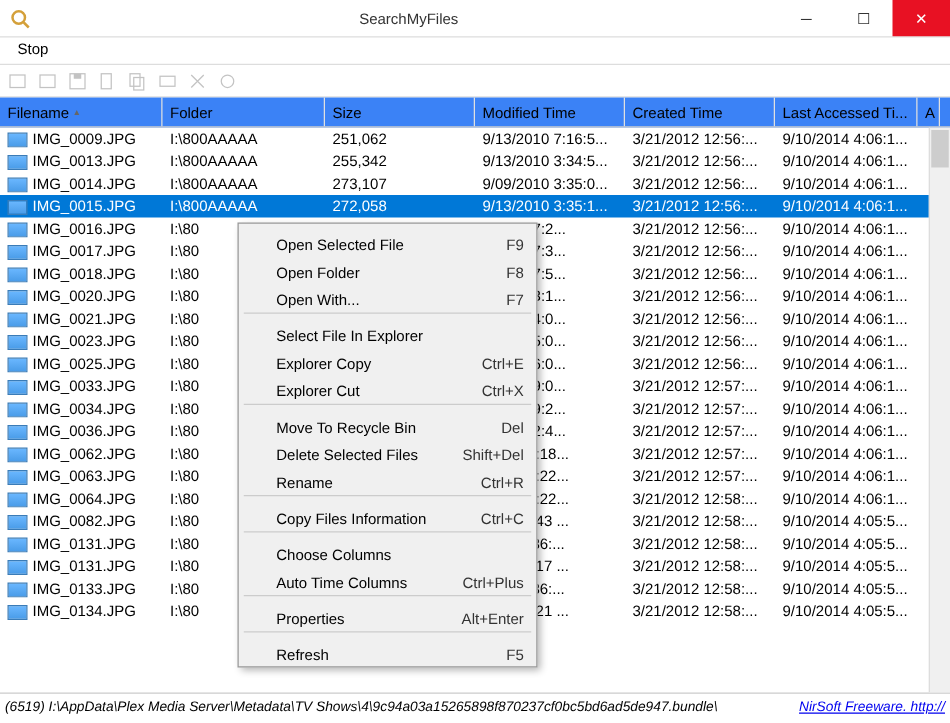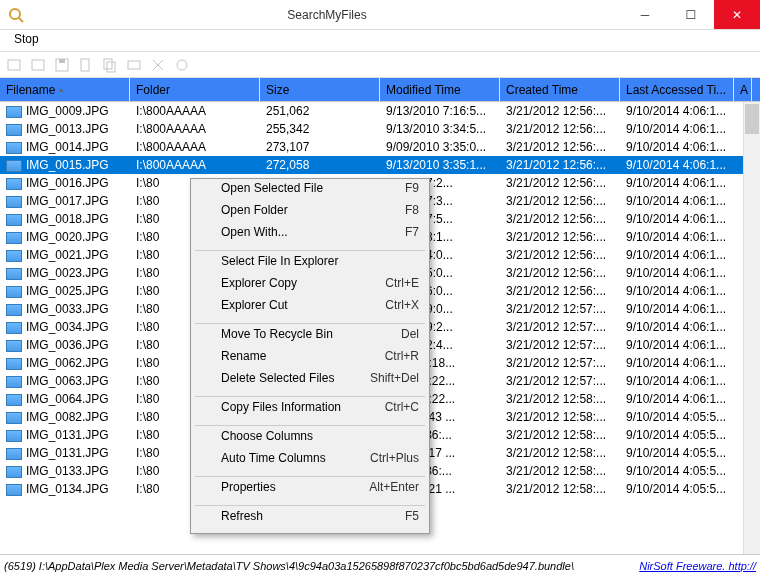--- a/index.html
+++ b/index.html
@@ -34,21 +34,21 @@
     .col-size { width: 120px; }
     .col-modified { width: 120px; }
     .col-created { width: 120px; }
     .col-accessed { width: 114px; }
     .col-scroll { width: 18px; }
     
     .scrollbar-v { position: absolute; right: 0; top: 0; bottom: 0; width: 17px; background: #f0f0f0; border-left: 1px solid #ddd; }
     .scroll-thumb { position: absolute; left: 1px; right: 1px; top: 2px; height: 30px; background: #cdcdcd; }
     
     .context-menu { position: absolute; left: 190px; top: 178px; width: 240px; background: #f0f0f0; border: 1px solid #999; box-shadow: 3px 3px 6px rgba(0,0,0,0.3); z-index: 100; padding: 2px; }
-    .ctx-item { height: 22px; display: flex; align-items: flex-start; padding: 0 8px 0 28px; font-size: 12px; cursor: pointer; position: relative; }
+    .ctx-item { height: 22px; display: flex; align-items: flex-end; padding: 0 8px 0 28px; font-size: 12px; cursor: pointer; position: relative; }
     .ctx-shortcut { margin-left: auto; color: #333; }
     .ctx-sep { height: 1px; background: #ccc; margin: 3px 2px; }
     
     .statusbar { height: 22px; border-top: 1px solid #ccc; display: flex; align-items: center; font-size: 11px; padding: 0 4px; font-style: italic; }
     .status-left { flex: 1; white-space: nowrap; overflow: hidden; }
     .status-right { color: #0000ee; text-decoration: underline; white-space: nowrap; }
     
     .watermark { position: absolute; left: 280px; top: 280px; font-size: 24px; color: rgba(100,160,100,0.15); font-weight: bold; font-style: italic; pointer-events: none; z-index: 1; }
   </style>
 </head>
@@ -334,26 +334,26 @@
     <div class="ctx-item">
       <span>Explorer Cut</span>
       <span class="ctx-shortcut">Ctrl+X</span>
     </div>
     <div class="ctx-sep"></div>
     <div class="ctx-item">
       <span>Move To Recycle Bin</span>
       <span class="ctx-shortcut">Del</span>
     </div>
     <div class="ctx-item">
+      <span>Delete Selected Files</span>
+      <span class="ctx-shortcut">Shift+Del</span>
+    </div>
+    <div class="ctx-item">
       <span>Rename</span>
       <span class="ctx-shortcut">Ctrl+R</span>
-    </div>
-    <div class="ctx-item">
-      <span>Delete Selected Files</span>
-      <span class="ctx-shortcut">Shift+Del</span>
     </div>
     <div class="ctx-sep"></div>
     <div class="ctx-item">
       <span>Copy Files Information</span>
       <span class="ctx-shortcut">Ctrl+C</span>
     </div>
     <div class="ctx-sep"></div>
     <div class="ctx-item">
       <span>Choose Columns</span>
       <span class="ctx-shortcut"></span>

